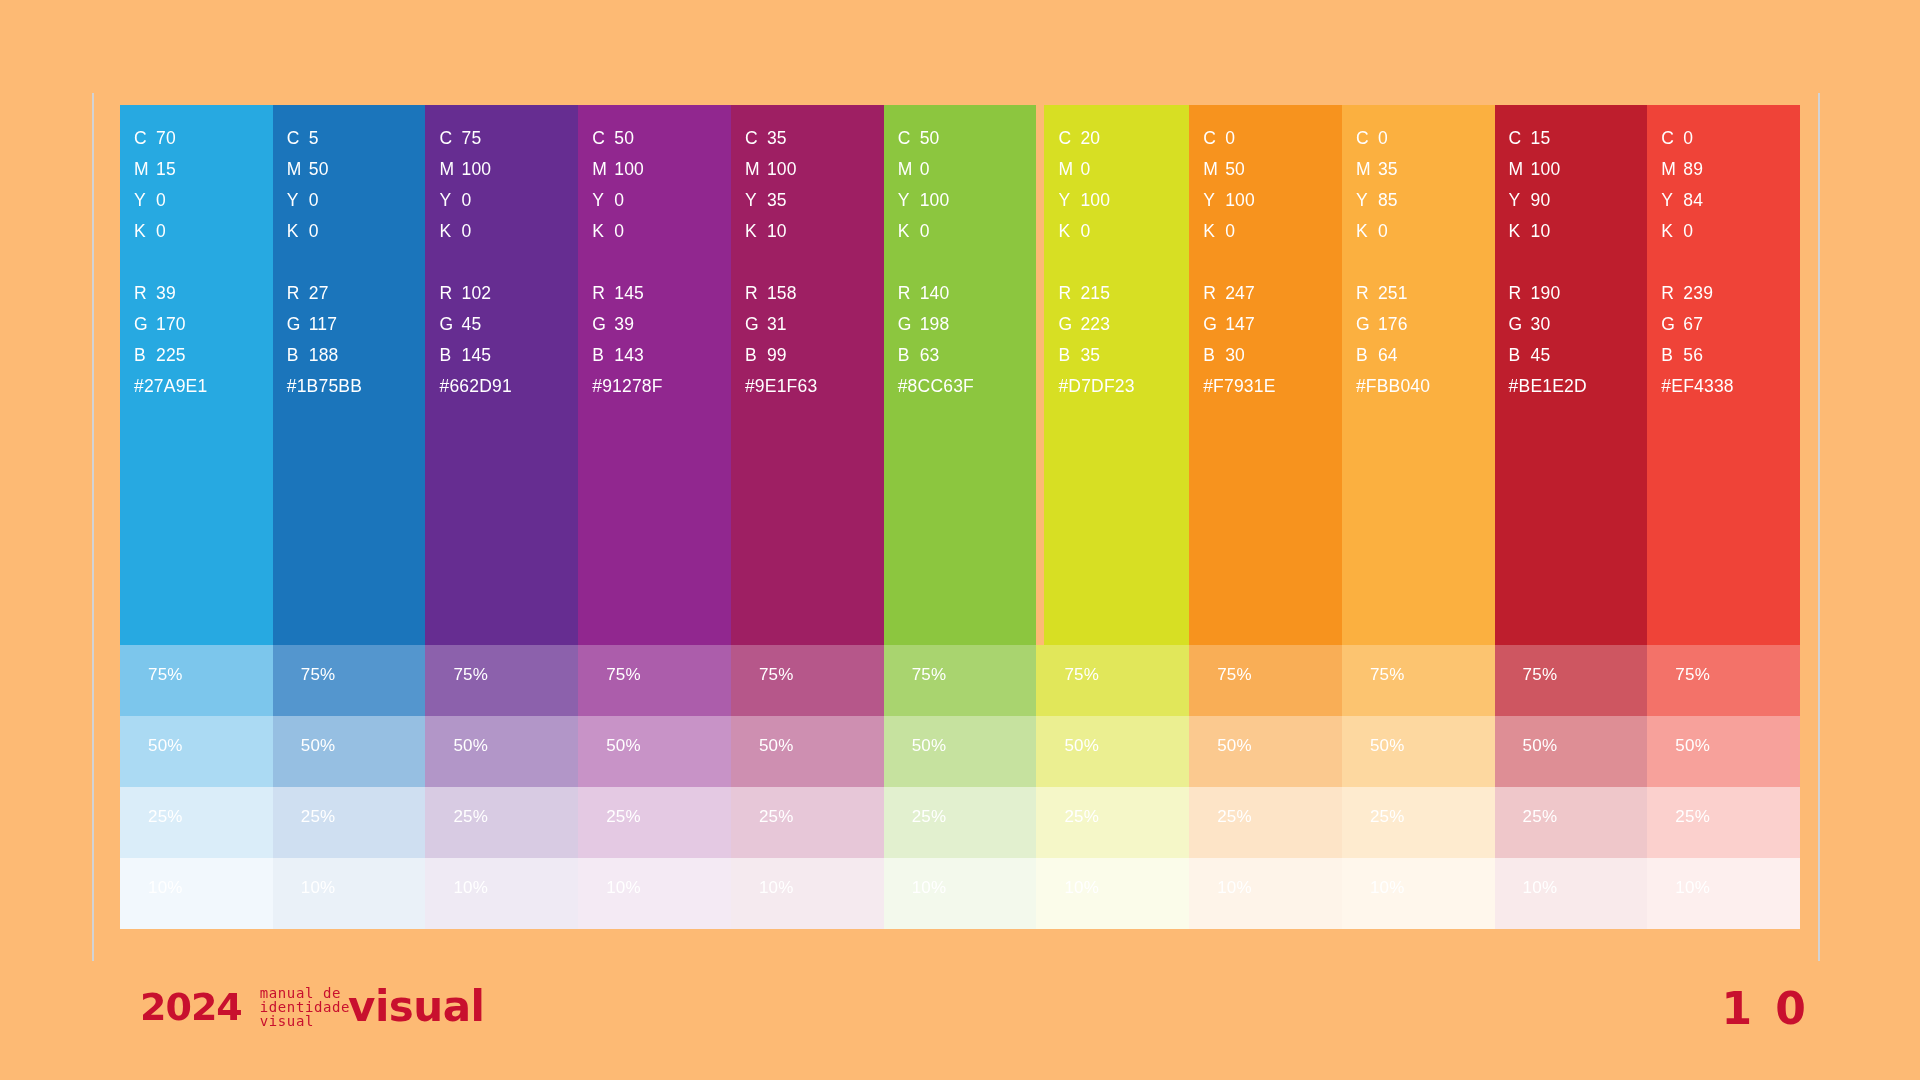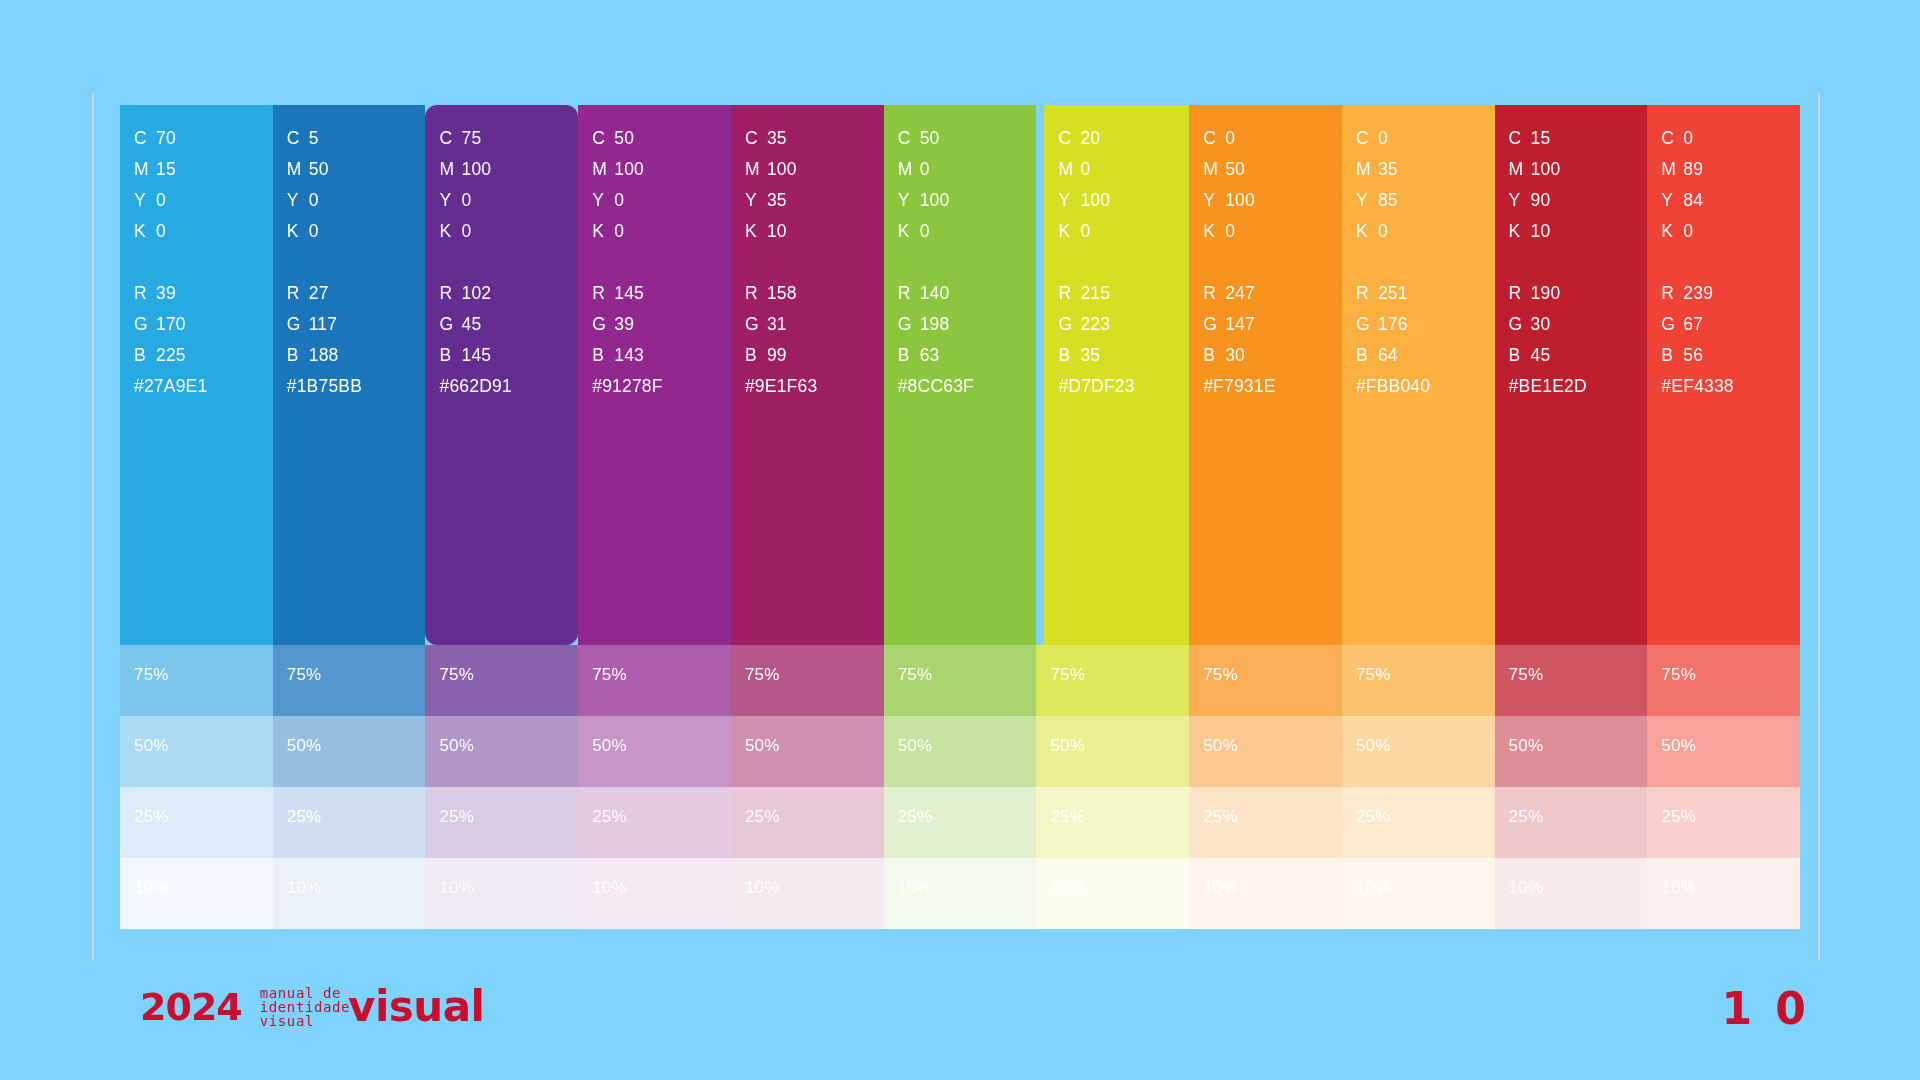--- a/index.html
+++ b/index.html
@@ -10,21 +10,21 @@
     height: 1080px;
     background: #ffffff;
     font-family: "Liberation Sans", sans-serif;
     overflow: hidden;
   }
 
   .page {
     position: relative;
     width: 1920px;
     height: 1080px;
-    background: #7dd3fc;
+    background: #fdba74;
   }
 
   
   .rule {
     position: absolute;
     top: 93px;
     width: 2px;
     height: 868px;
     background: #d2d3d5;
   }
@@ -70,21 +70,21 @@
 
   .spec-hex {
     font-size: 17.5px;
     line-height: 31px;
     letter-spacing: 0.2px;
     white-space: nowrap;
   }
 
   .tint {
     height: 71px;
-    padding: 20px 0 0 14px;
+    padding: 20px 0 0 28px;
     color: #ffffff;
     font-size: 17px;
     letter-spacing: 0.2px;
   }
 
   
   .footer {
     position: absolute;
     left: 0;
     top: 985px;
@@ -181,21 +181,21 @@
           <div class="spec-line"><span class="ch">G</span>117</div>
           <div class="spec-line"><span class="ch">B</span>188</div>
           <div class="spec-hex">#1B75BB</div>
         </div>
         <div class="tint" style="background: rgb(84, 150, 206);">75%</div>
         <div class="tint" style="background: rgb(150, 191, 226);">50%</div>
         <div class="tint" style="background: rgb(207, 223, 241);">25%</div>
         <div class="tint" style="background: rgb(234, 241, 248);">10%</div>
       </div>
       <div class="swatch-col">
-        <div class="swatch-main" style="background: rgb(102, 45, 145); border-radius: 12px;">
+        <div class="swatch-main" style="background: rgb(102, 45, 145);">
           <div class="spec-line"><span class="ch">C</span>75</div>
           <div class="spec-line"><span class="ch">M</span>100</div>
           <div class="spec-line"><span class="ch">Y</span>0</div>
           <div class="spec-line"><span class="ch">K</span>0</div>
           <div class="spec-gap"></div>
           <div class="spec-line"><span class="ch">R</span>102</div>
           <div class="spec-line"><span class="ch">G</span>45</div>
           <div class="spec-line"><span class="ch">B</span>145</div>
           <div class="spec-hex">#662D91</div>
         </div>

